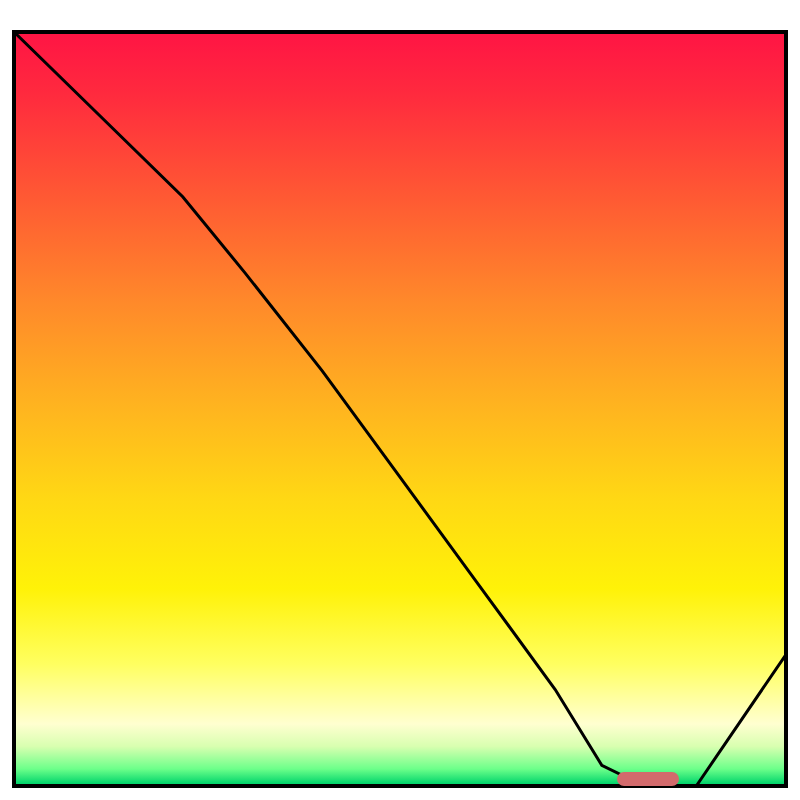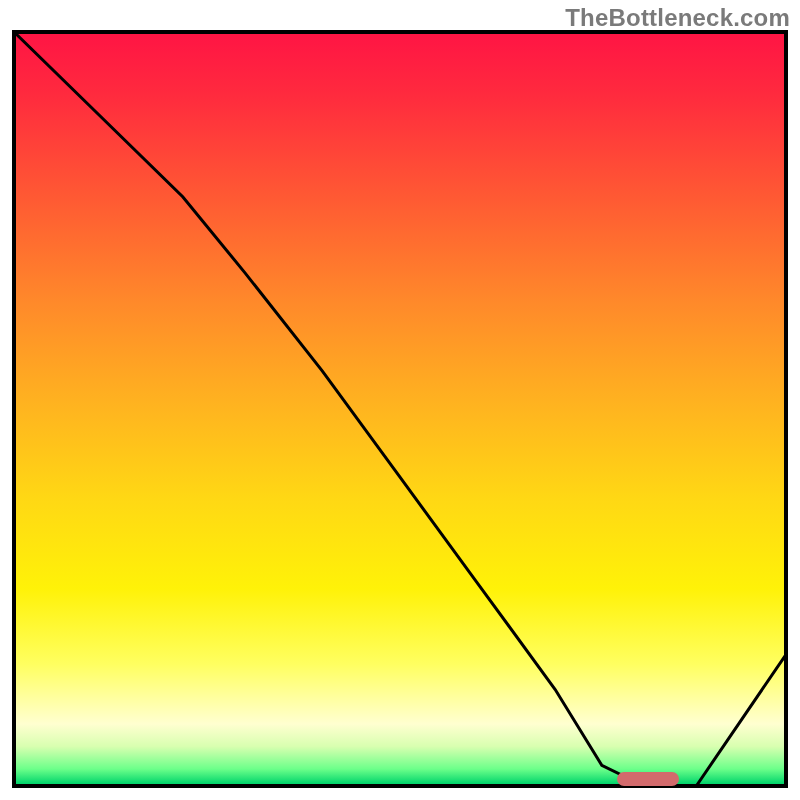--- a/index.html
+++ b/index.html
@@ -70,21 +70,20 @@
     background: #d26a6c;
     border-radius: 10px;
     z-index: 6;
   }
 </style>
 </head>
 <body>
 
 <div class="container">
 
-  <div class="watermark">TheBottleneck.com</div>
 
   <div class="plot-area">
     <div class="gradient-bg"></div>
 
     <svg class="curve" viewBox="0 0 776 758" preserveAspectRatio="none">
       <path id="curve-path" fill="none" stroke="#000000" stroke-width="3" d="M0.0 0.0 L77.6 75.8 L170.7 166.8 L232.8 242.6 L310.4 341.1 L388.0 447.2 L465.6 553.3 L543.2 659.5 L589.8 735.3 L636.3 758.0 L682.9 758.0 L776.0 621.6"></path>
     </svg>
 
     <div id="marker" class="marker" style="left: 605.28px; top: 742px; width: 62.08px; height: 14px;"></div>
   </div>

